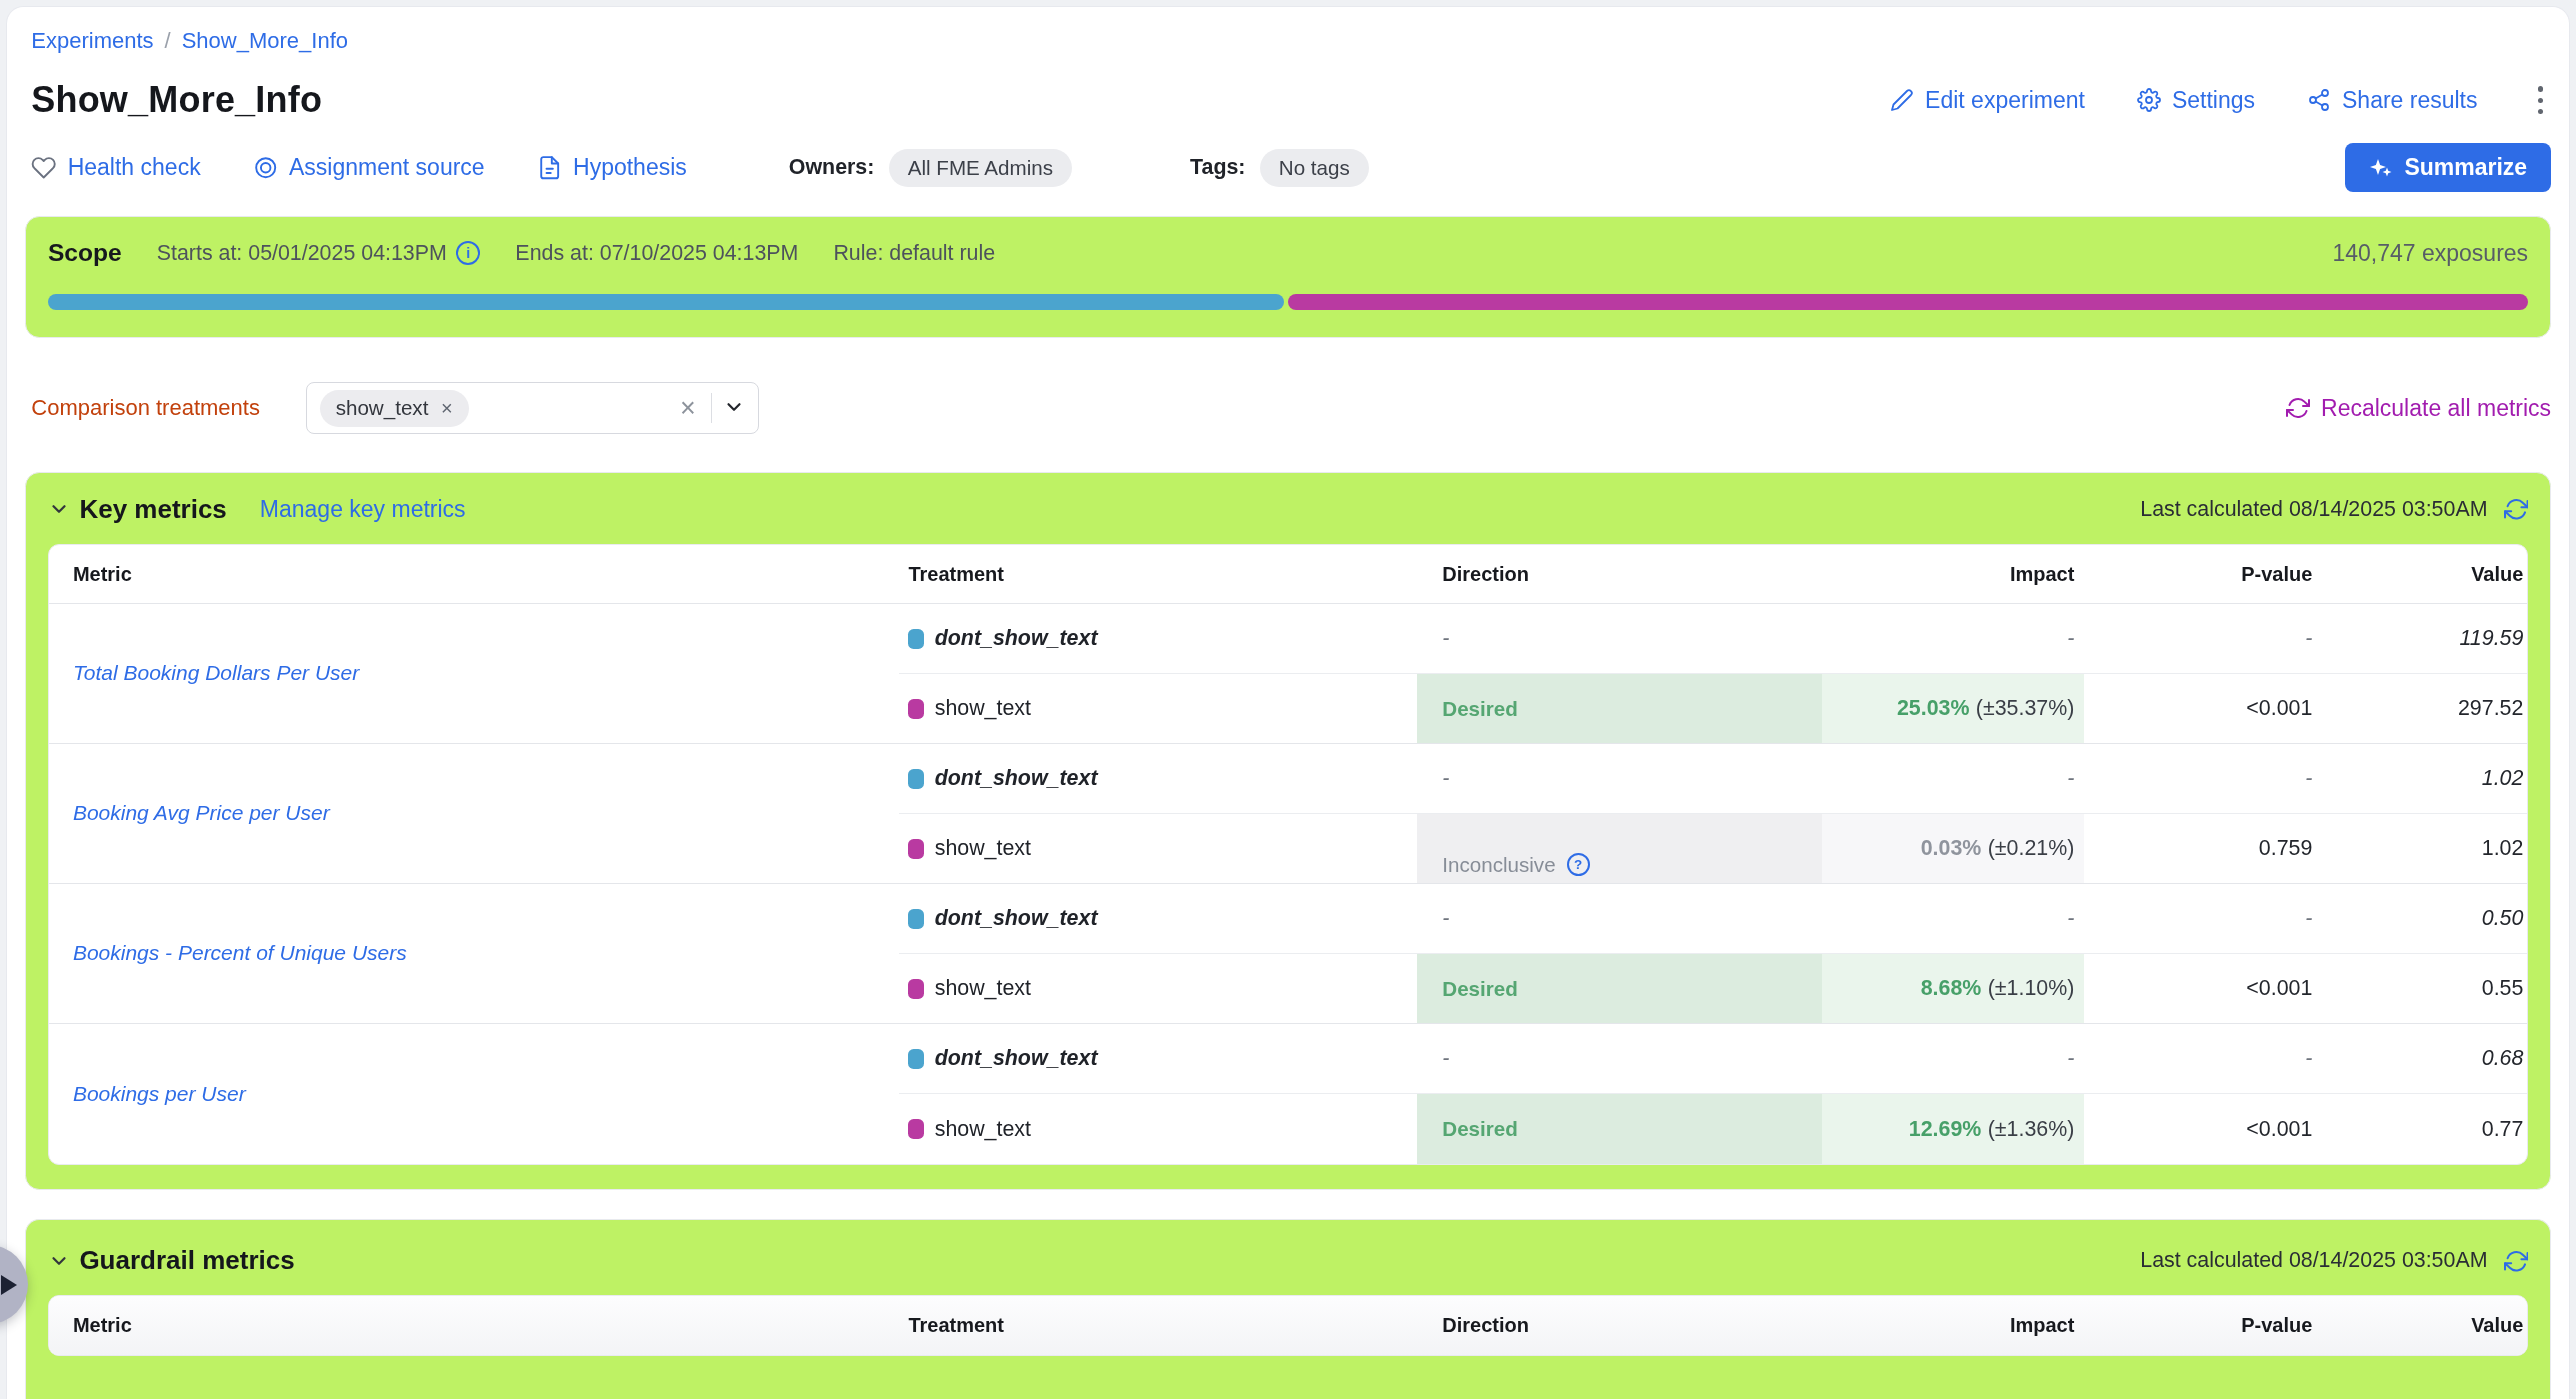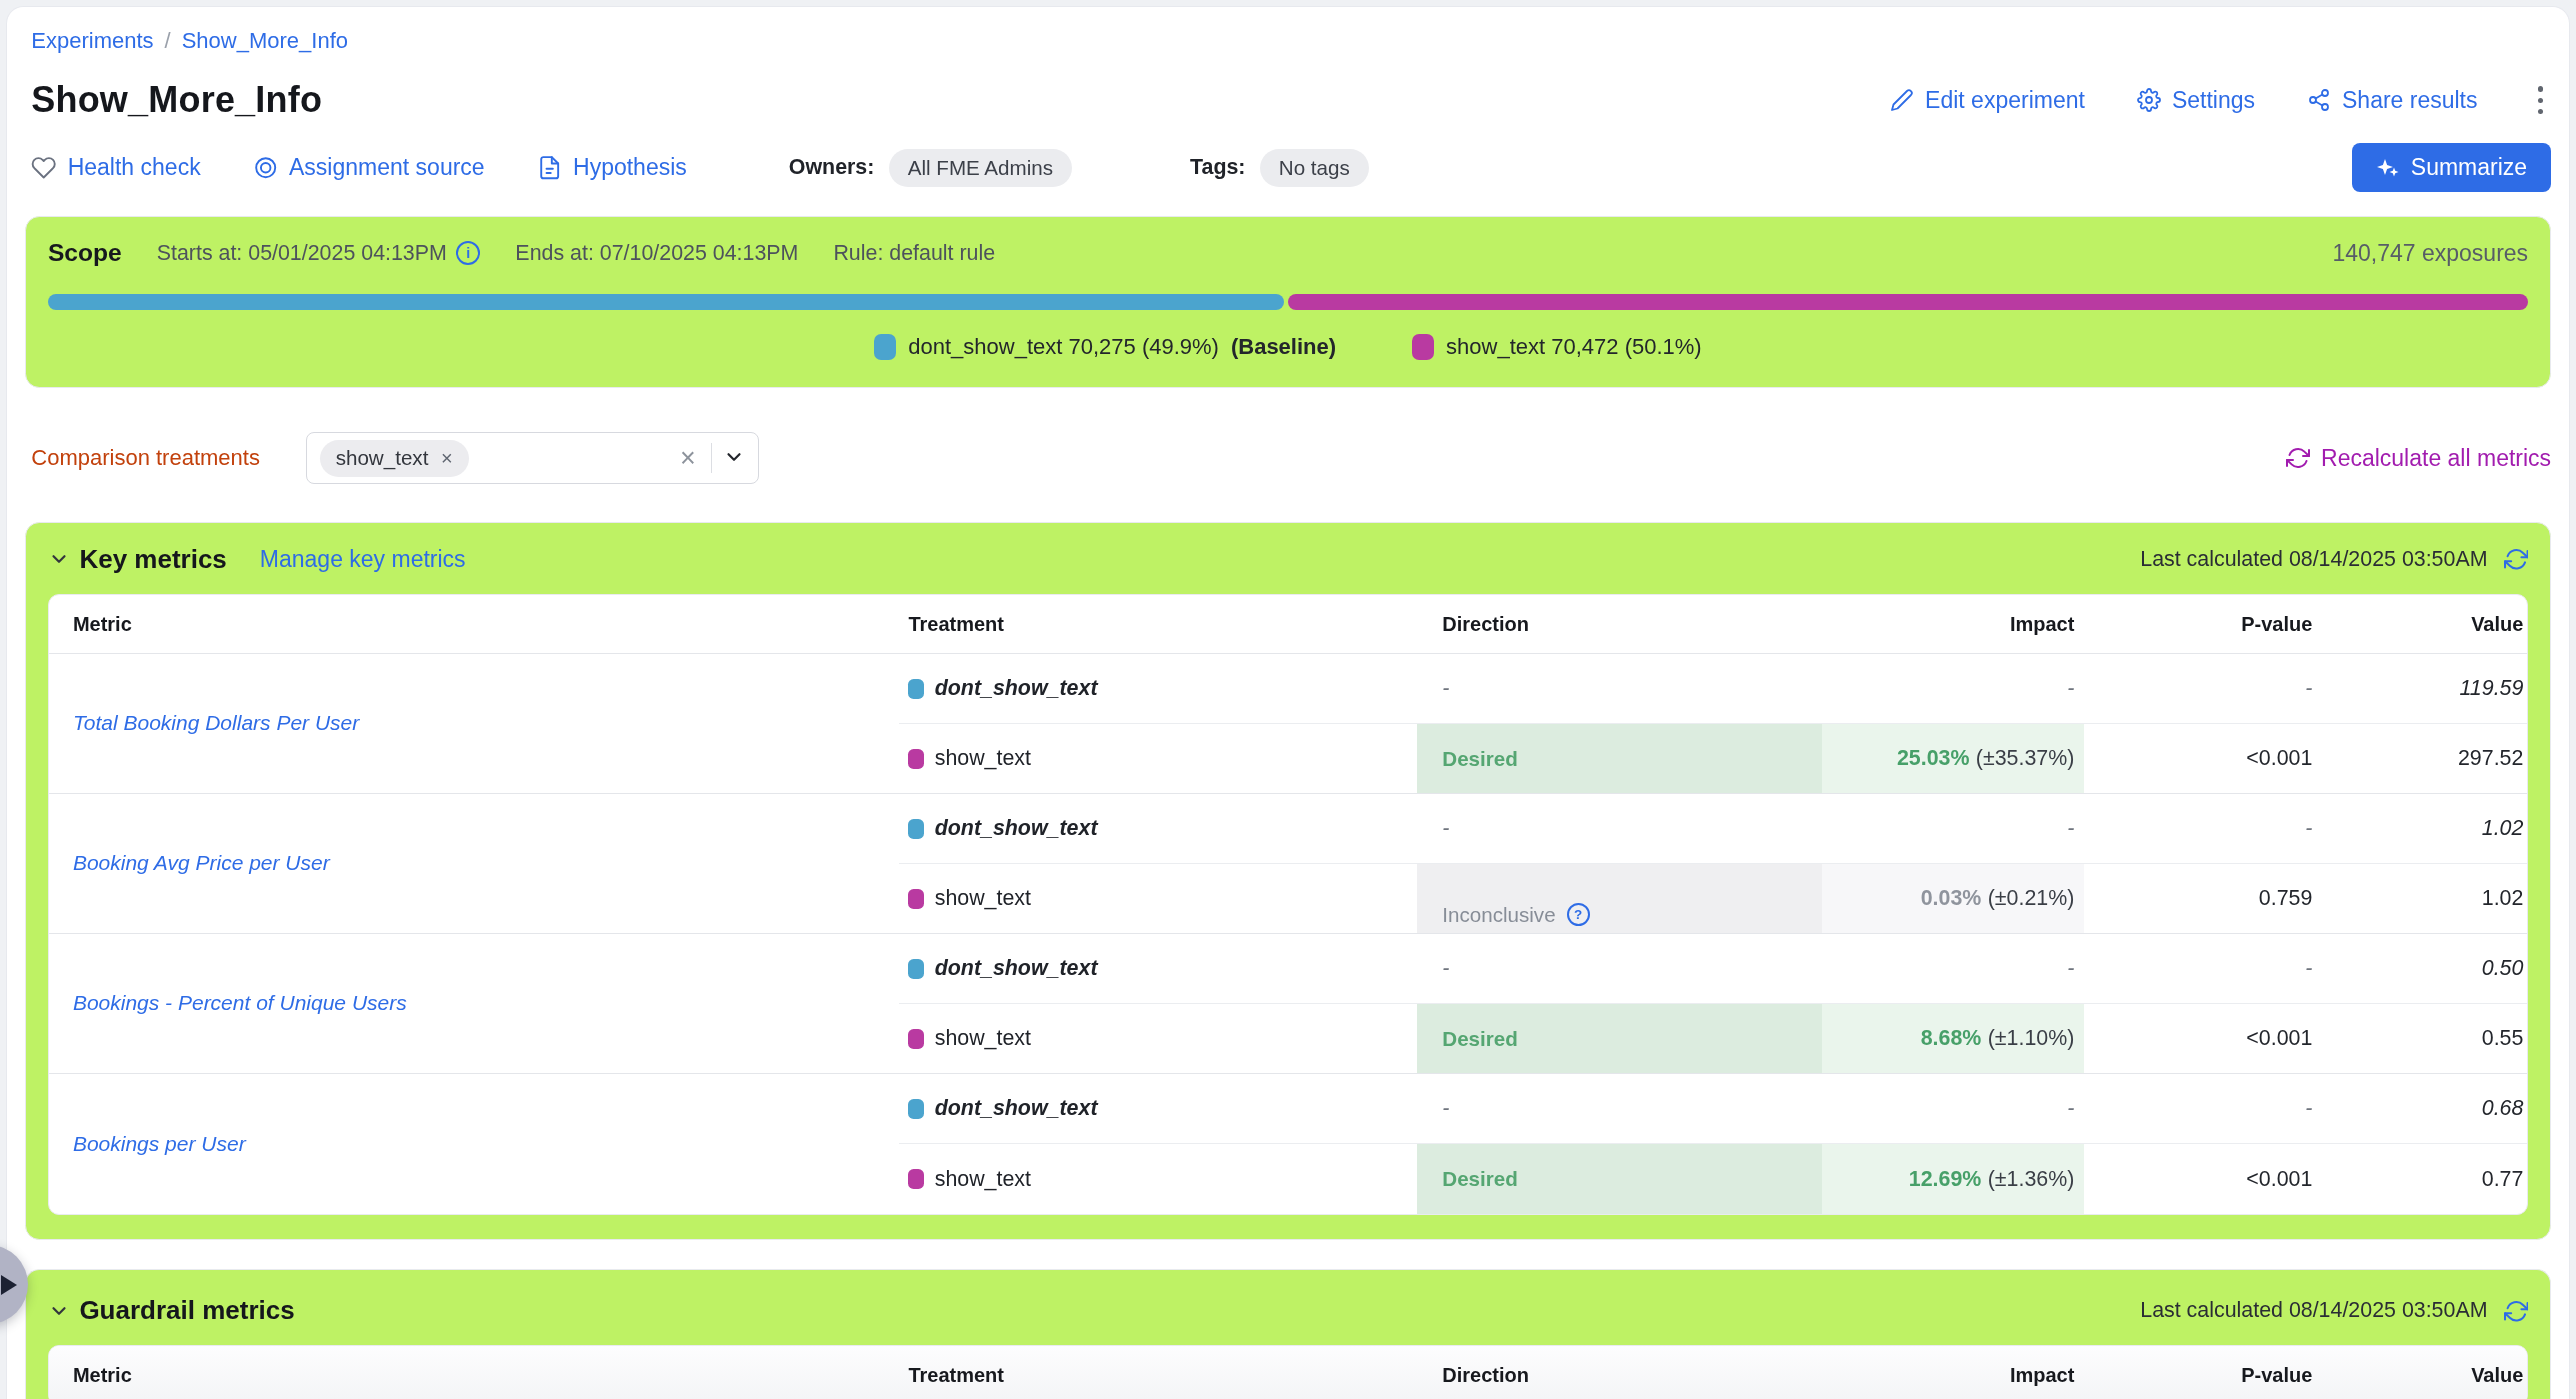--- a/index.html
+++ b/index.html
@@ -38,21 +38,21 @@
   .meta-links { display:flex; align-items:center; gap:52px; }
   .meta-link { display:inline-flex; align-items:center; gap:11px; font-size:23px; font-weight:500; color:#2e6ce6; cursor:pointer; }
   .meta-link svg { width:25.4px; height:25.4px; }
   .meta-label { font-size:21.4px; font-weight:700; color:#202329; }
   .owners-label { margin-left:102px; }
   .tags-label { margin-left:118px; }
   .pill { margin-left:14.3px; background:#ebecef; border-radius:793px; padding:7.1px 19px; font-size:20.6px; color:#3c4049; cursor:default; }
   .summarize-btn {
     margin-left:auto; display:inline-flex; align-items:center; gap:11px;
     background:#2e6ce6; color:#fff; border:none; border-radius:8px;
-    height:49px; padding:0 24px; font-size:23px; font-weight:400; cursor:pointer;
+    height:49px; padding:0 24px; font-size:23px; font-weight:700; cursor:pointer;
     font-family:inherit;
   }
   .summarize-btn svg { width:24px; height:24px; }
 
   
   .card { background:#bef264; border:0.8px solid #e8eaee; border-radius:14.3px; }
 
   
   .scope-card { margin-top:24px; padding:22px 22px 27px; }
   .scope-line { display:flex; align-items:center; }
@@ -245,31 +245,20 @@
         <span class="circle-glyph">i</span>
       </span>
       <span class="scope-item">Ends at: 07/10/2025 04:13PM</span>
       <span class="scope-item">Rule: default rule</span>
       <span class="exposures">140,747 exposures</span>
     </div>
     <div class="alloc-bar">
       <div class="alloc-seg" style="background: rgb(75, 164, 206); flex-basis: 49.9%;"></div>
       <div class="alloc-seg" style="background: rgb(185, 58, 161); flex-basis: 50.1%;"></div>
     </div>
-    <div class="legend">
-      <div class="legend-item">
-        <span class="legend-swatch" style="background: rgb(75, 164, 206);"></span>
-        <span>dont_show_text 70,275 (49.9%)</span>
-        <span class="legend-suffix">(Baseline)</span>
-      </div>
-      <div class="legend-item">
-        <span class="legend-swatch" style="background: rgb(185, 58, 161);"></span>
-        <span>show_text 70,472 (50.1%)</span>
-      </div>
-    </div>
   </div>
 
   <div class="compare-row">
     <span class="compare-label">Comparison treatments</span>
     <div class="treat-select">
       <span class="sel-chip">
         <span>show_text</span>
         <span class="chip-x">×</span>
       </span>
       <span class="sel-clear">×</span>

